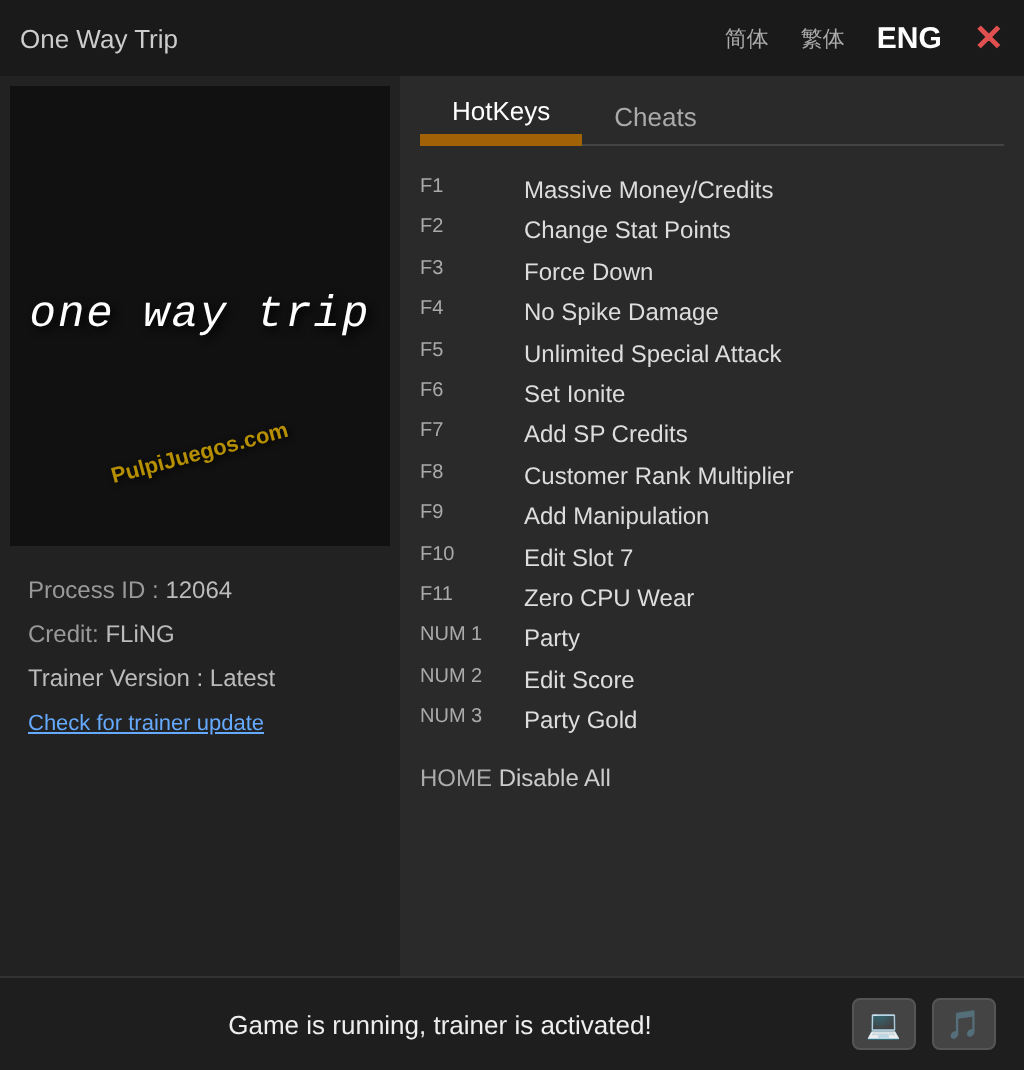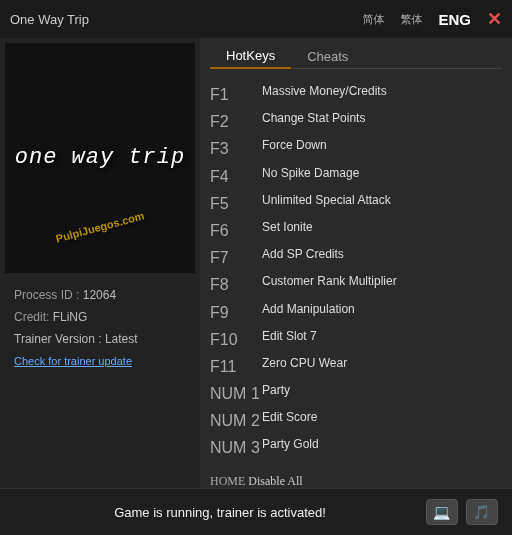--- a/index.html
+++ b/index.html
@@ -139,49 +139,48 @@
     .tab {
       padding: 4px 16px;
       cursor: pointer;
       font-size: 13px;
       color: #aaa;
       border: none;
       background: none;
     }
     .tab.active {
       color: #fff;
-      border-bottom: 2px solid #a16207;
+      border-bottom: 6px solid #a16207;
       margin-bottom: -1px;
     }
 
     .hotkey-list {
       padding: 4px 0;
       line-height: 1.7;
     }
     .hotkey-row {
       display: flex;
       gap: 0;
       font-size: 12px;
       color: #ccc;
     }
     .hk-key {
       min-width: 52px;
       color: #aaa;
-      font-size: 16px;
+      font-size: 10px;
     }
     .hk-desc {
       color: #ddd;
       font-size: 12px;
     }
 
     .home-section {
       margin-top: 8px;
       font-size: 12px;
       color: #ccc;
-      font-family: Liberation Serif, serif;
     }
     .home-key {
       color: #aaa;
     }
 
     
     .status-bar {
       height: 47px;
       background: #1e1e1e;
       display: flex;

